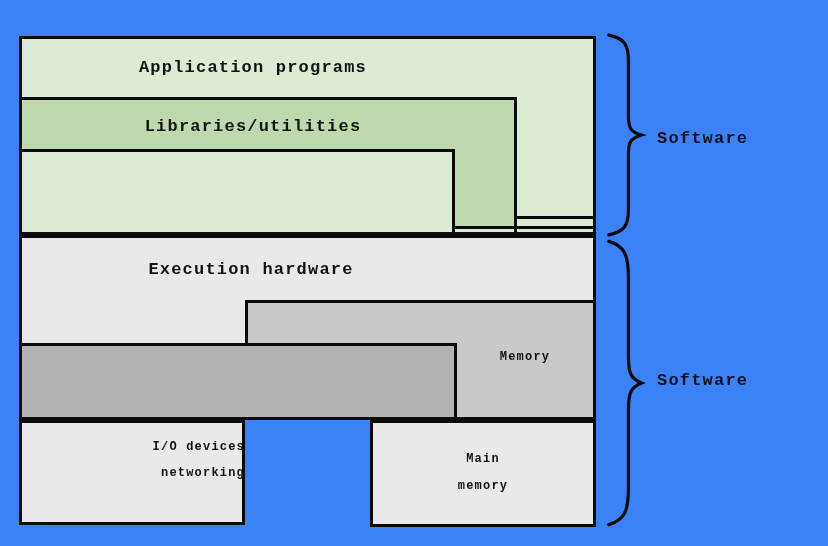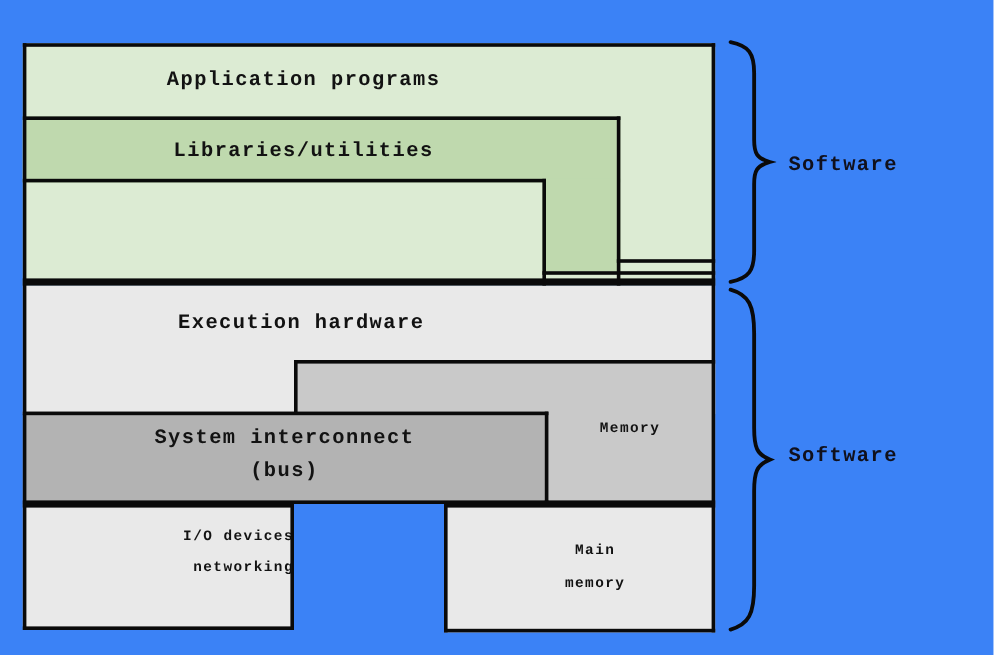--- a/index.html
+++ b/index.html
@@ -67,35 +67,31 @@
   <div class="abs ln" style="left:593px;top:420px;width:3px;height:107px;"></div>
   <div class="abs ln" style="left:370px;top:524px;width:226px;height:3px;"></div>
 
   <div class="abs lbl" style="left:19px;top:57px;width:468px;">Application programs</div>
 
   <div class="abs lbl" style="left:19px;top:116px;width:468px;">Libraries/utilities</div>
 
 
   <div class="abs lbl" style="left:19px;top:259px;width:464px;">Execution hardware</div>
 
-  <div class="abs lbl stack28" style="left:19px;top:352px;width:436px;">
-    <div>System interconnect</div>
-    <div>(bus)</div>
-  </div>
 
   <div class="abs lbl lbl-sm stack28" style="left:457px;top:343px;width:136px;">
     <div>Memory</div>
   </div>
 
   <div class="abs lbl lbl-sm stack26" style="left:19px;top:434px;width:226px;">
     <div>I/O devices</div>
     <div>networking</div>
   </div>
 
-  <div class="abs lbl lbl-sm stack27" style="left:367px;top:446px;width:258px;">
+  <div class="abs lbl lbl-sm stack27" style="left:354px;top:446px;width:258px;">
     <div>Main</div>
     <div>memory</div>
   </div>
 
   <svg class="abs" style="left:599px;top:32px;width:48px;height:206px;" viewBox="0 0 44 200" preserveAspectRatio="none">
     <path class="brace" vector-effect="non-scaling-stroke" d="M 9 3 C 23 6 27 12 27 28 L 27 82 C 27 93 29 97 39 100 C 29 103 27 107 27 118 L 27 172 C 27 188 23 194 9 197"></path>
   </svg>
 
   <svg class="abs" style="left:599px;top:237px;width:48px;height:292px;" viewBox="0 0 44 200" preserveAspectRatio="none">
     <path class="brace" vector-effect="non-scaling-stroke" d="M 9 3 C 23 6 27 12 27 28 L 27 82 C 27 93 29 97 39 100 C 29 103 27 107 27 118 L 27 172 C 27 188 23 194 9 197"></path>

